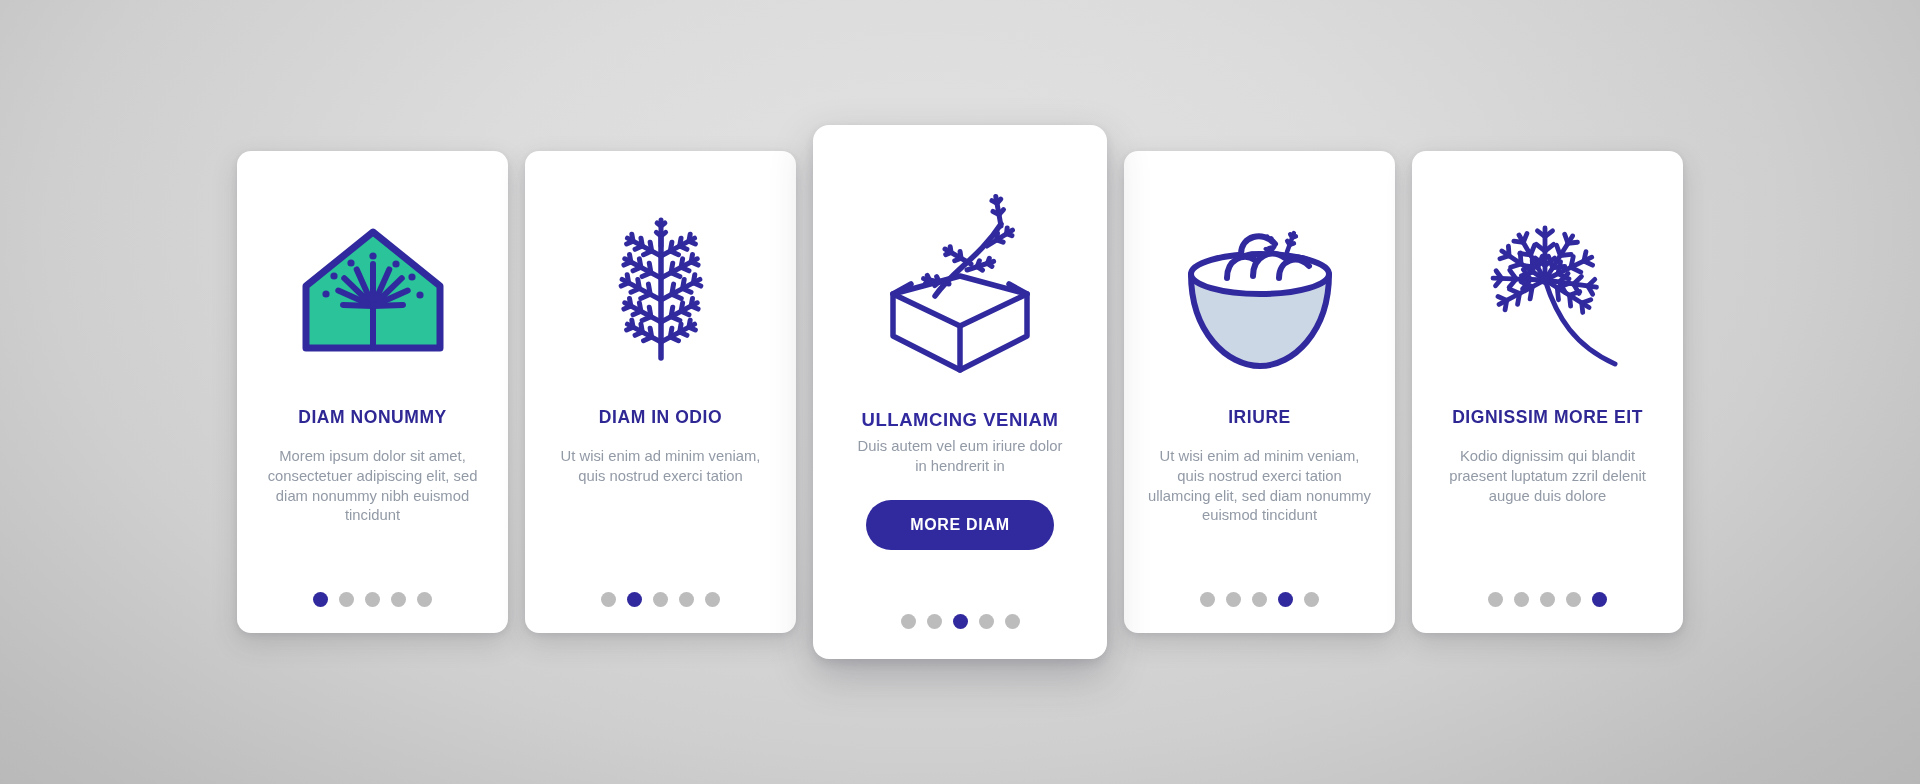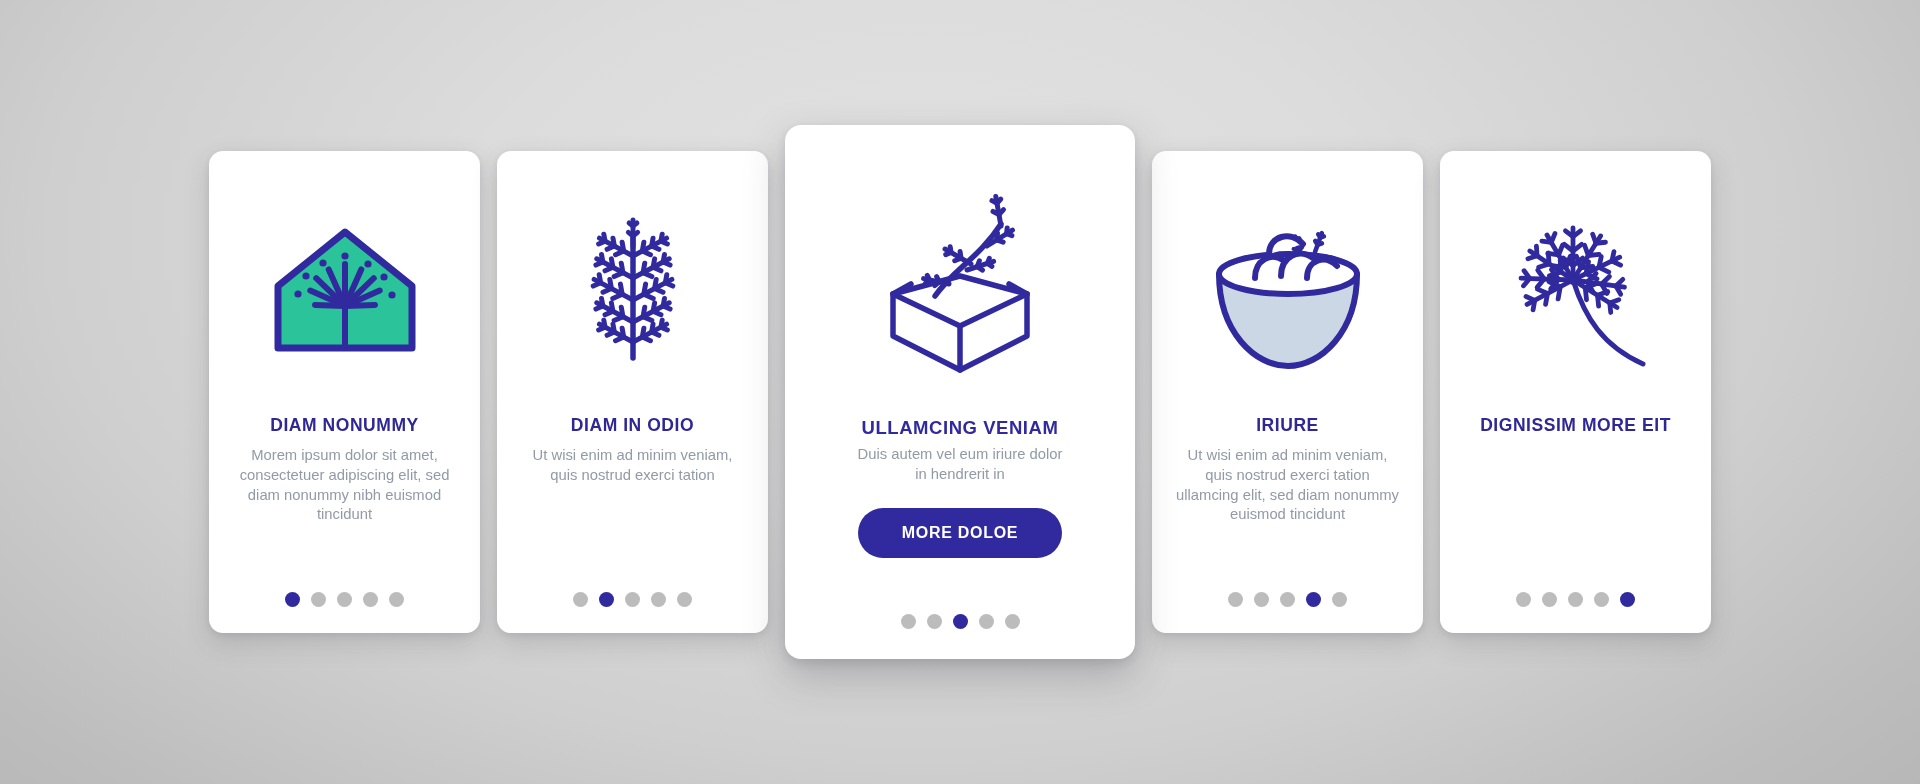--- a/index.html
+++ b/index.html
@@ -32,21 +32,21 @@
     background: #ffffff;
     border-radius: 14px;
     box-shadow: 0 10px 26px rgba(60,60,70,0.18), 0 2px 6px rgba(60,60,70,0.10);
     display: flex;
     flex-direction: column;
     align-items: center;
     flex: 0 0 auto;
   }
   .card.normal { height: 482px; padding: 34px 18px 30px; }
   .card.featured {
-    width: 350px;
+    width: 294px;
     height: 534px;
     padding: 40px 22px 34px;
     border-radius: 16px;
     box-shadow: 0 16px 40px rgba(50,50,65,0.26), 0 4px 10px rgba(50,50,65,0.12);
     z-index: 5;
   }
 
   .icon-wrap {
     height: 210px;
     width: 100%;
@@ -57,26 +57,26 @@
   .card.featured .icon-wrap { height: 232px; }
   .icon-wrap svg { display: block; }
 
   .card-title {
     color: #2e2794;
     font-weight: bold;
     font-size: 17.5px;
     letter-spacing: 0.55px;
     text-align: right;
     line-height: 1.2;
-    margin-top: 20px;
+    margin-top: 12px;
   }
   .card.featured .card-title { font-size: 18.5px; color: #312a9e; }
 
   .card-body {
-    margin-top: 10px;
+    margin-top: 19px;
     color: #929aa6;
     font-size: 14.8px;
     line-height: 1.34;
     text-align: center;
     max-width: 224px;
   }
   .card.featured .card-body { max-width: 212px; margin-top: 6px; }
 
   .cta {
     margin-top: 23px;
@@ -268,21 +268,21 @@
             <line x1="54.437047985323886" y1="95.84176618364481" x2="50.652788436316136" y2="99.01713697549631" stroke="#312a9e" stroke-width="5" stroke-linecap="round"></line>
             <line x1="54.437047985323886" y1="95.84176618364481" x2="52.27149452018584" y2="91.40172359492692" stroke="#312a9e" stroke-width="5" stroke-linecap="round"></line>
             <path d="M18 110 L36 100 M152 110 L134 100" stroke="#312a9e" stroke-width="5.5" stroke-linecap="round" fill="none"></path>
             <path d="M18 110 L85 142 L152 110 L85 92 Z" fill="none" stroke="#312a9e" stroke-width="5.5" stroke-linejoin="round"></path>
             <path d="M18 110 L18 152 L85 186 L152 152 L152 110" fill="none" stroke="#312a9e" stroke-width="5.5" stroke-linejoin="round" stroke-linecap="round"></path>
             <line x1="85" y1="142" x2="85" y2="186" stroke="#312a9e" stroke-width="5.5" stroke-linecap="round"></line>
           </svg>
         </span>
         <div class="card-title">ULLAMCING VENIAM</div>
         <div class="card-body">Duis autem vel eum iriure dolor in hendrerit in</div>
-        <button class="cta">MORE DOLOE</button>
+        <button class="cta">MORE DIAM</button>
         <div class="dots">
           <span class="dot"></span>
           <span class="dot"></span>
           <span class="dot active"></span>
           <span class="dot"></span>
           <span class="dot"></span>
         </div>
       </div>
       <div class="card normal">
         <span class="icon-wrap">
@@ -380,20 +380,21 @@
             <line x1="67.24631254759328" y1="80.78125590690732" x2="56.09598271181108" y2="75.81680921336547" stroke="#312a9e" stroke-width="4.8" stroke-linecap="round"></line>
             <line x1="54.492625095186554" y1="87.56251181381464" x2="52.601403497974054" y2="98.28816247495426" stroke="#312a9e" stroke-width="4.8" stroke-linecap="round"></line>
             <line x1="54.492625095186554" y1="87.56251181381464" x2="44.543100010950134" y2="83.13269784111576" stroke="#312a9e" stroke-width="4.8" stroke-linecap="round"></line>
             <line x1="41.738937642779845" y1="94.34376772072194" x2="40.07596692798954" y2="103.77494330206885" stroke="#312a9e" stroke-width="4.8" stroke-linecap="round"></line>
             <line x1="41.738937642779845" y1="94.34376772072194" x2="32.9902173100892" y2="90.44858646886604" stroke="#312a9e" stroke-width="4.8" stroke-linecap="round"></line>
             <path d="M80 74 C92 112 110 140 150 158" fill="none" stroke="#312a9e" stroke-width="5" stroke-linecap="round"></path>
             <circle cx="80" cy="74" r="5" fill="#312a9e"></circle>
           </svg>
         </span>
         <div class="card-title">DIGNISSIM MORE EIT</div>
+        <div class="card-body">Kodio dignissim qui blandit praesent luptatum zzril delenit augue duis dolore</div>
         <div class="dots">
           <span class="dot"></span>
           <span class="dot"></span>
           <span class="dot"></span>
           <span class="dot"></span>
           <span class="dot active"></span>
         </div>
       </div>
     </div>
 </div>

